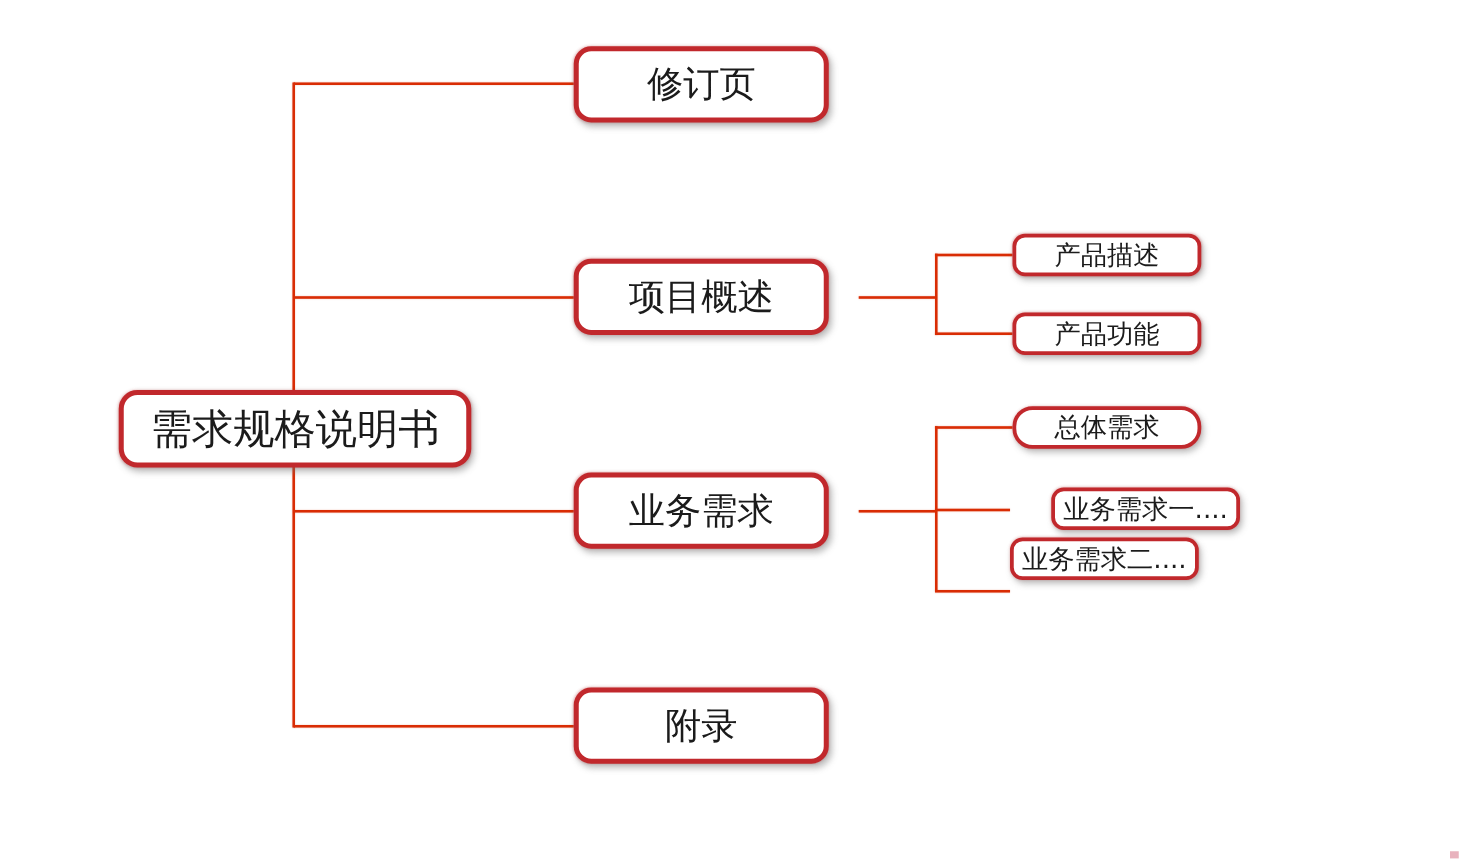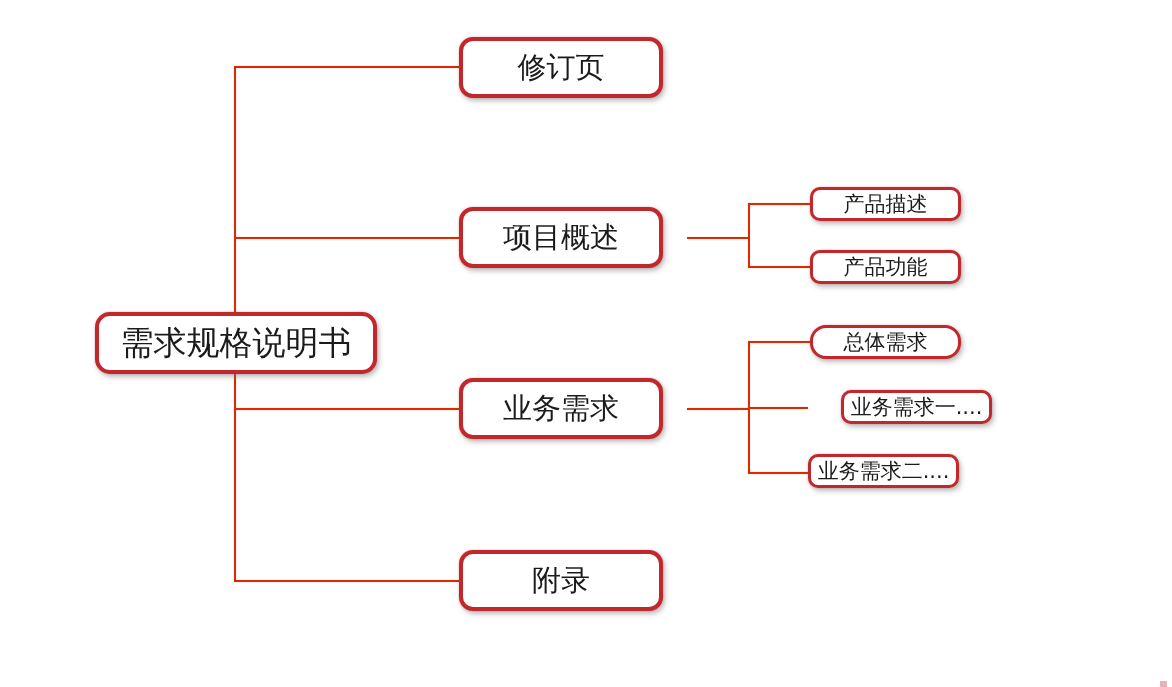--- a/index.html
+++ b/index.html
@@ -57,21 +57,21 @@
     font-size: 21px;
   }
   #n-revision  { left: 459px; top: 37px;  }
   #n-overview  { left: 459px; top: 207px; }
   #n-business  { left: 459px; top: 378px; font-family: Liberation Mono, monospace; }
   #n-appendix  { left: 459px; top: 550px; }
   #n-proddesc  { left: 810px; top: 187px; }
   #n-prodfunc  { left: 810px; top: 250px; }
   #n-overall   { left: 810px; top: 325px; border-radius: 16px; }
   #n-biz1      { left: 808px; top: 390px; margin-left: 33px; }
-  #n-biz2      { left: 808px; top: 454px; }
+  #n-biz2      { left: 808px; top: 430px; }
   
   .watermark {
     position: absolute;
     left: 1160px; top: 681px;
     width: 7px; height: 6px;
     background: #e6aab6;
     opacity: 0.9;
   }
 </style>
 </head>

